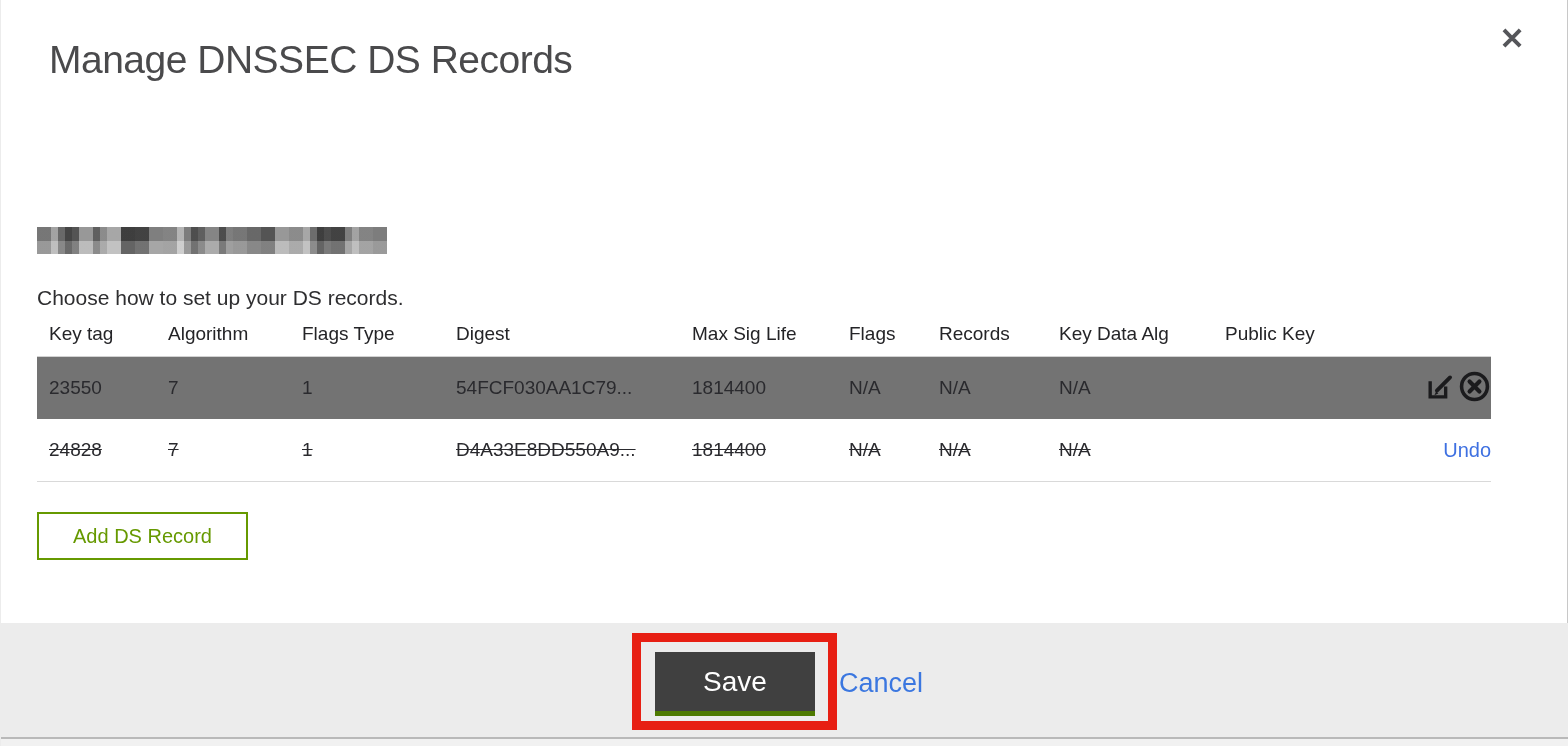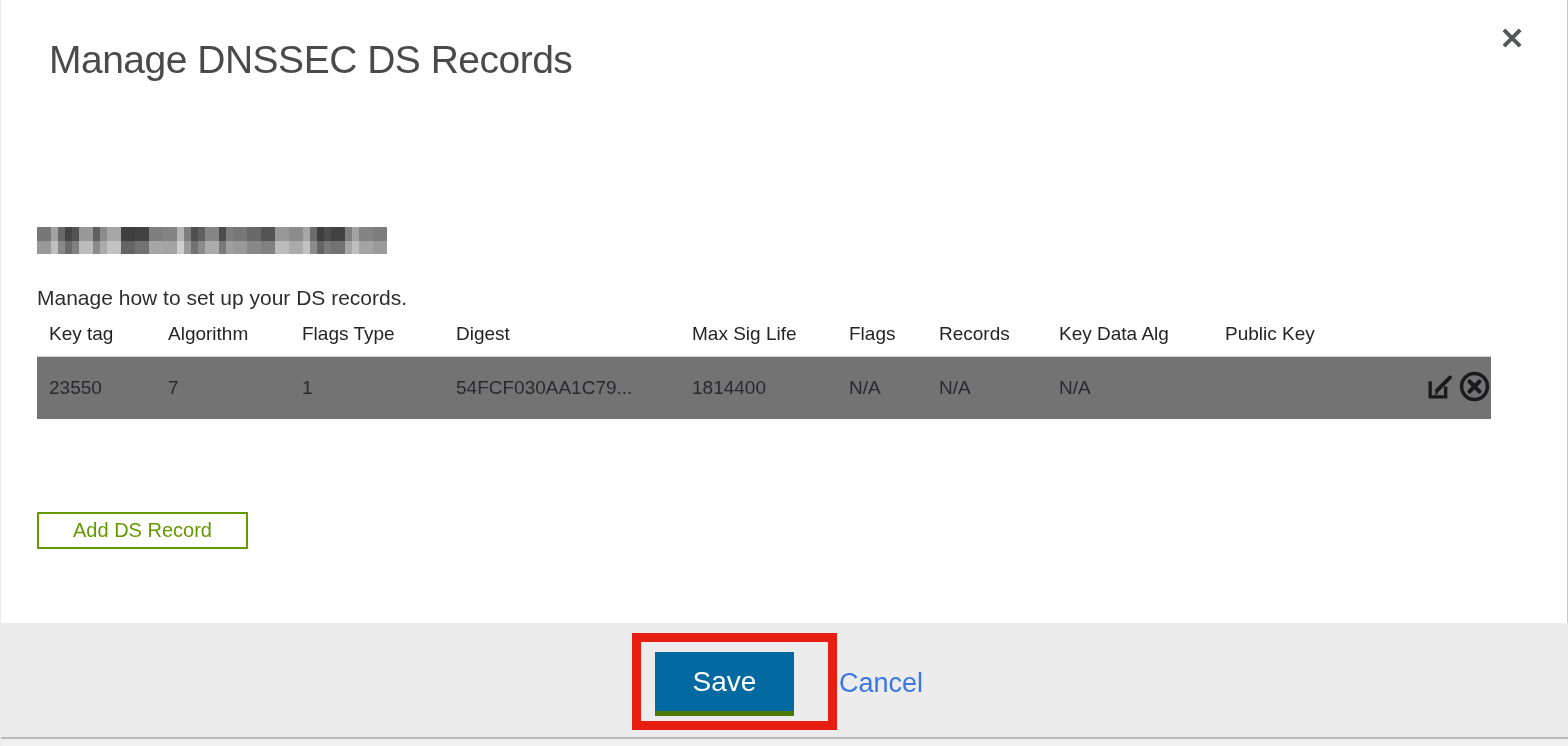--- a/index.html
+++ b/index.html
@@ -38,54 +38,54 @@
   table.ds td{
     padding:0 0 0 12px;height:62px;white-space:nowrap;overflow:hidden;vertical-align:middle;
   }
   tr.row-active td{background:#737373;}
   tr.row-deleted td{background:#ffffff;border-bottom:1px solid #d9d9d9;}
   tr.row-deleted td.val{text-decoration:line-through;}
   td.actions{text-align:right;padding-right:10px;}
   .icon-btn{background:none;border:none;padding:0;margin:0 0 0 2px;cursor:pointer;vertical-align:middle;}
   .undo-link{color:#3e70e1;text-decoration:none;font-size:20px;cursor:pointer;}
   .add-ds-btn{
-    position:absolute;left:36px;top:512px;width:211px;height:37px;
+    position:absolute;left:36px;top:512px;width:211px;height:48px;
     background:#ffffff;border:2px solid #669900;color:#669900;
     font-size:20px;font-family:"Liberation Sans",sans-serif;cursor:pointer;
   }
   .footer{position:absolute;left:0;top:623px;width:1568px;height:114px;background:#ececec;}
   .footer-line{position:absolute;left:0;top:737px;width:1568px;height:2px;background:#b9b9b9;}
   .footer-below{position:absolute;left:0;top:739px;width:1568px;height:7px;background:#f1f1f1;}
   .annotation-red{
     position:absolute;left:631px;top:633px;width:205px;height:97px;
     border:9px solid #e71f13;box-sizing:border-box;pointer-events:none;
   }
   .save-btn{
-    position:absolute;left:654px;top:652px;width:139px;height:64px;
-    background:#0369a1;border:none;border-bottom:5px solid #4e7a02;
+    position:absolute;left:654px;top:652px;width:160px;height:64px;
+    background:#404040;border:none;border-bottom:5px solid #4e7a02;
     color:#ffffff;font-size:28px;font-family:"Liberation Sans",sans-serif;cursor:pointer;
   }
   .cancel-link{
     position:absolute;left:838px;top:668px;
     color:#3b77e0;font-size:27px;text-decoration:none;cursor:pointer;text-align:right;
   }
 </style>
 </head>
 <body>
 
 <div class="screen">
   <div class="edge-right"></div>
 
   <h1 class="page-title">Manage DNSSEC DS Records</h1>
 
   <button class="close-btn">✕</button>
 
   <div class="redacted"></div>
 
-  <p class="instruction">Manage how to set up your DS records.</p>
+  <p class="instruction">Choose how to set up your DS records.</p>
 
   <div class="ds-table-wrap">
     <table class="ds">
       <colgroup>
         <col style="width:119px">
           <col style="width:134px">
           <col style="width:154px">
         <col style="width:236px">
           <col style="width:157px">
           <col style="width:90px">
@@ -127,20 +127,34 @@
                 <path d="M8.6 15.8 l-1.3 3 3-1.3 z" fill="#1b1b1d" stroke="none"></path>
               </svg>
             </button><button class="icon-btn" title="">
               <svg width="33" height="33" viewBox="0 0 24 24" fill="none" stroke="#1b1b1d">
                 <circle cx="12" cy="12" r="9.4" stroke-width="2.6"></circle>
                 <path d="M8.4 8.4 L15.6 15.6 M15.6 8.4 L8.4 15.6" stroke-width="3" stroke-linecap="round"></path>
               </svg>
             </button>
           </td>
         </tr>
+        <tr class="row-deleted">
+          <td class="val">24828</td>
+          <td class="val">7</td>
+          <td class="val">1</td>
+          <td class="val">D4A33E8DD550A9...</td>
+          <td class="val">1814400</td>
+          <td class="val">N/A</td>
+          <td class="val">N/A</td>
+          <td class="val">N/A</td>
+          <td class="val"></td>
+          <td class="actions">
+            <a class="undo-link" href="#">Undo</a>
+          </td>
+        </tr>
       </tbody>
     </table>
   </div>
 
   <button class="add-ds-btn">Add DS Record</button>
 
   <div class="footer"></div>
   <button class="save-btn">Save</button>
   <div class="annotation-red"></div>
   <a class="cancel-link" href="#">Cancel</a>

